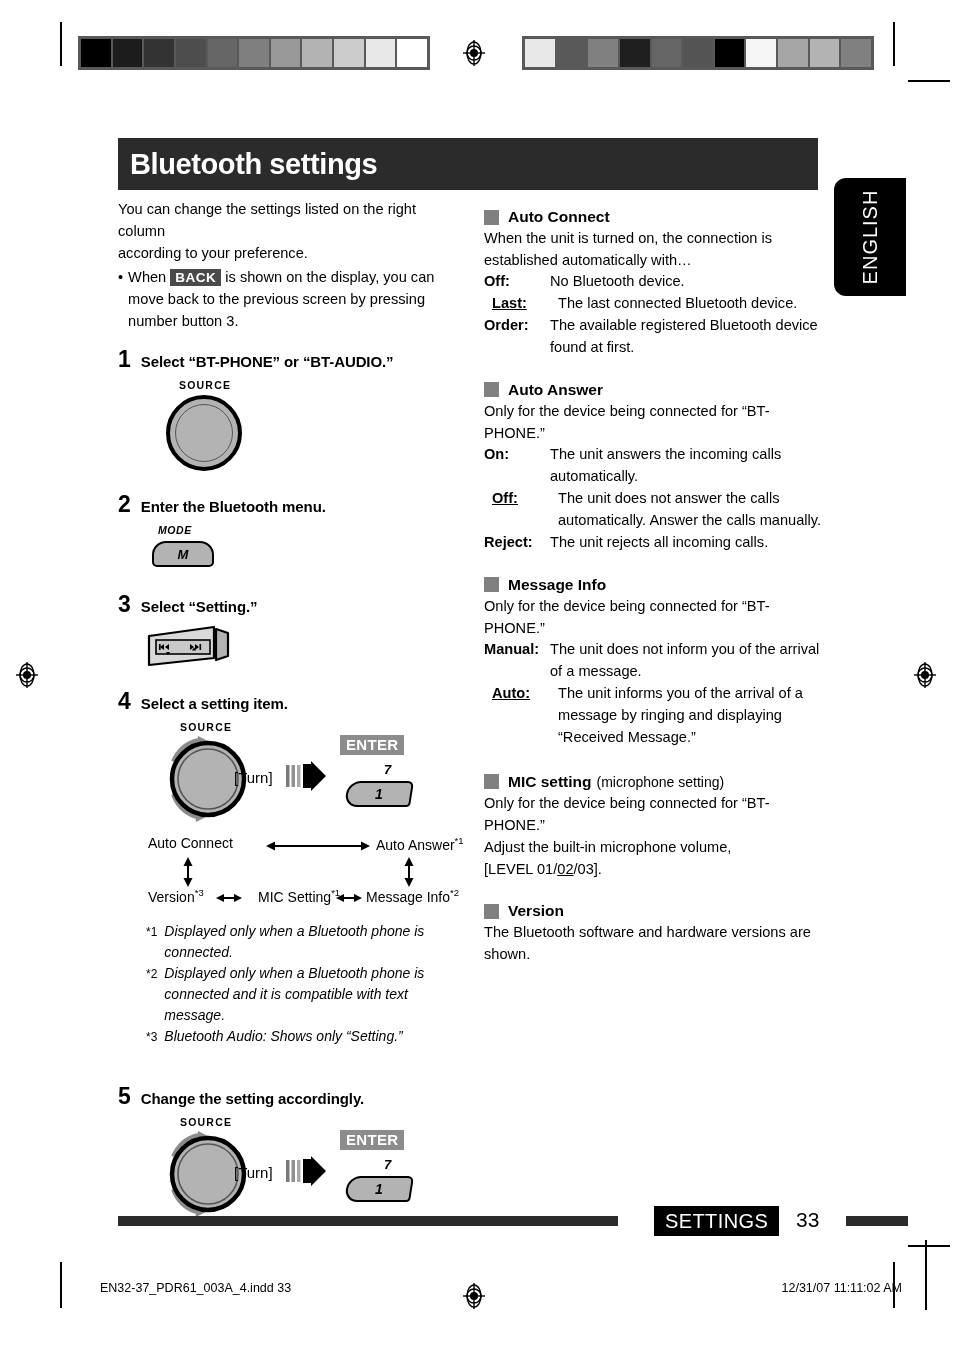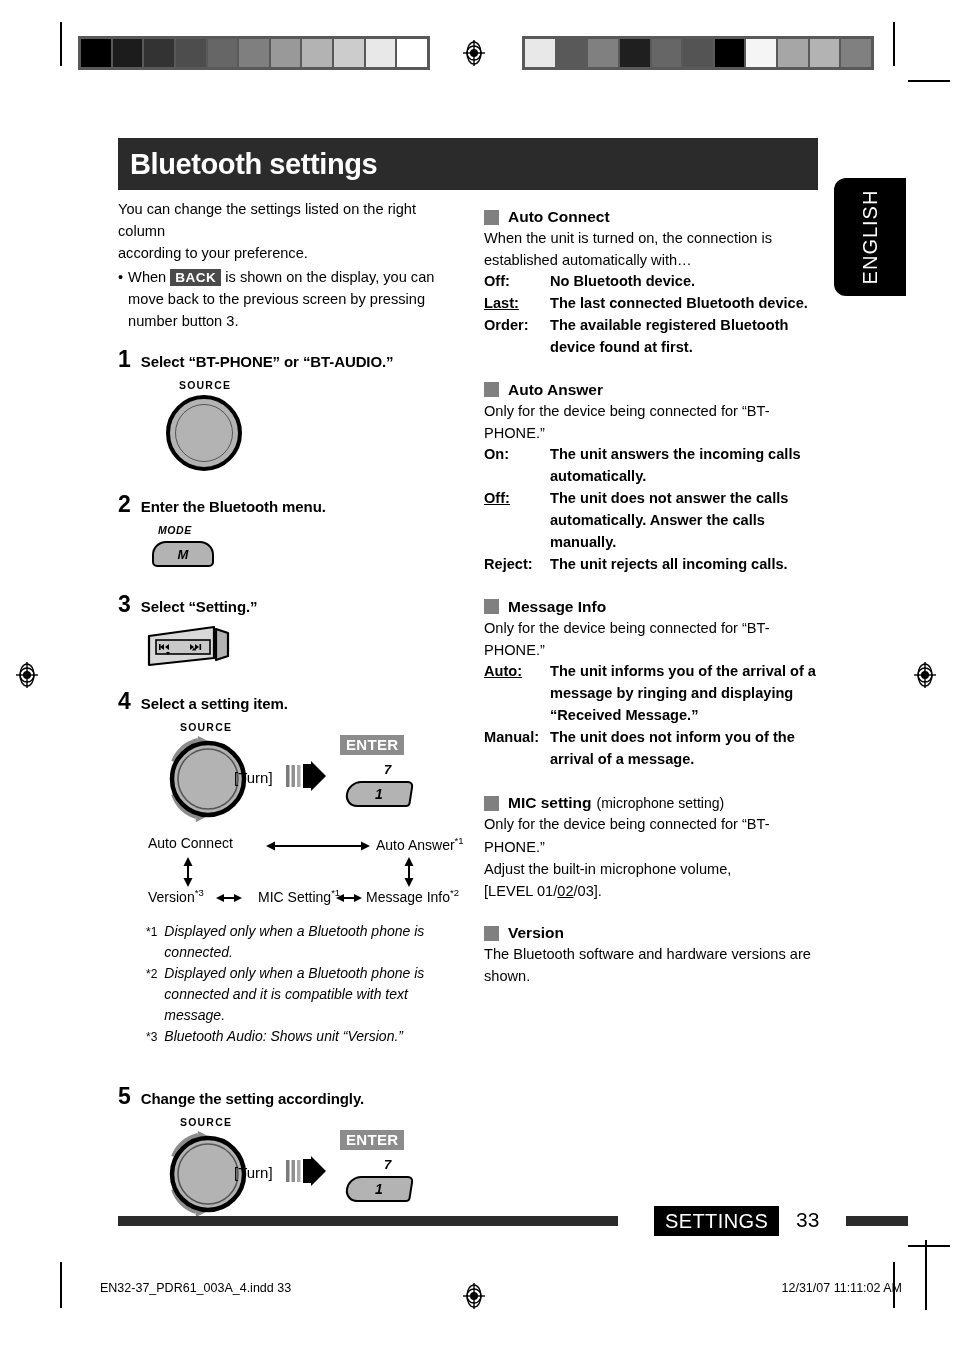--- a/index.html
+++ b/index.html
@@ -119,22 +119,22 @@
   .footnote .mark { flex:0 0 auto; font-style:normal; font-size:12px; padding-top:2px; }
 
   
   .section-head { display:flex; align-items:center; gap:9px; margin-bottom:1px; }
   .sq { width:15px; height:15px; background:#808080; flex:0 0 auto; }
   .section-head .name { font-size:15.5px; font-weight:bold; }
   .section-head .paren { font-size:14px; font-weight:normal; }
 
   .opt-row { display:flex; font-size:14.6px; line-height:1.5; }
   .opt-row .opt-key { flex:0 0 66px; font-weight:bold; }
-  .opt-row .opt-key.init { text-decoration:underline; }
-  .opt-row .opt-desc { flex:1 1 auto;font-weight:bold; }
+  .opt-row .opt-key.init { text-decoration:underline;margin-left:8px; }
+  .opt-row .opt-desc { flex:1 1 auto; }
 
   .u { text-decoration:underline; }
 
   
   #footer-rule-left { position:absolute; left:118px; top:1216px; width:500px; height:10px; background:#2b2b2b; }
   #footer-rule-right{ position:absolute; left:846px; top:1216px; width:62px;  height:10px; background:#2b2b2b; }
   #settings-badge {
     position:absolute; left:654px; top:1206px; height:30px; background:#000;
     display:flex; align-items:center; padding:0 11px;
   }
@@ -368,21 +368,21 @@
     <div class="footnote">
       <span class="mark">*1</span>
       <span>Displayed only when a Bluetooth phone is connected.</span>
     </div>
     <div class="footnote">
       <span class="mark">*2</span>
       <span>Displayed only when a Bluetooth phone is connected and it is compatible with text message.</span>
     </div>
     <div class="footnote">
       <span class="mark">*3</span>
-      <span>Bluetooth Audio: Shows unit “Version.”</span>
+      <span>Bluetooth Audio: Shows only “Setting.”</span>
     </div>
   </div>
 
   <div class="step" style="margin-top:38px;">
     <span class="num">5</span>
     <span class="step-text">Change the setting accordingly.</span>
   </div>
 
   <div class="illus" style="margin-top:8px; height:104px;">
     <div class="caption-small" style="position:absolute; left:62px; top:0;">SOURCE</div>
@@ -459,26 +459,26 @@
     </div>
   </div>
 
   <div style="margin-top:22px;">
     <div class="section-head">
       <span class="sq"></span>
       <span class="name">Message Info</span>
     </div>
     <div class="body-text">Only for the device being connected for “BT-PHONE.”</div>
     <div class="opt-row">
+      <span class="opt-key">Manual:</span>
+      <span class="opt-desc">The unit does not inform you of the arrival of a message.</span>
+    </div>
+    <div class="opt-row">
       <span class="opt-key init">Auto:</span>
       <span class="opt-desc">The unit informs you of the arrival of a message by ringing and displaying “Received Message.”</span>
-    </div>
-    <div class="opt-row">
-      <span class="opt-key">Manual:</span>
-      <span class="opt-desc">The unit does not inform you of the arrival of a message.</span>
     </div>
   </div>
 
   <div style="margin-top:24px;">
     <div class="section-head">
       <span class="sq"></span>
       <span class="name">MIC setting</span>
       <span class="paren" style="margin-left:-4px;">(microphone setting)</span>
     </div>
     <div class="body-text">Only for the device being connected for “BT-PHONE.”</div>

